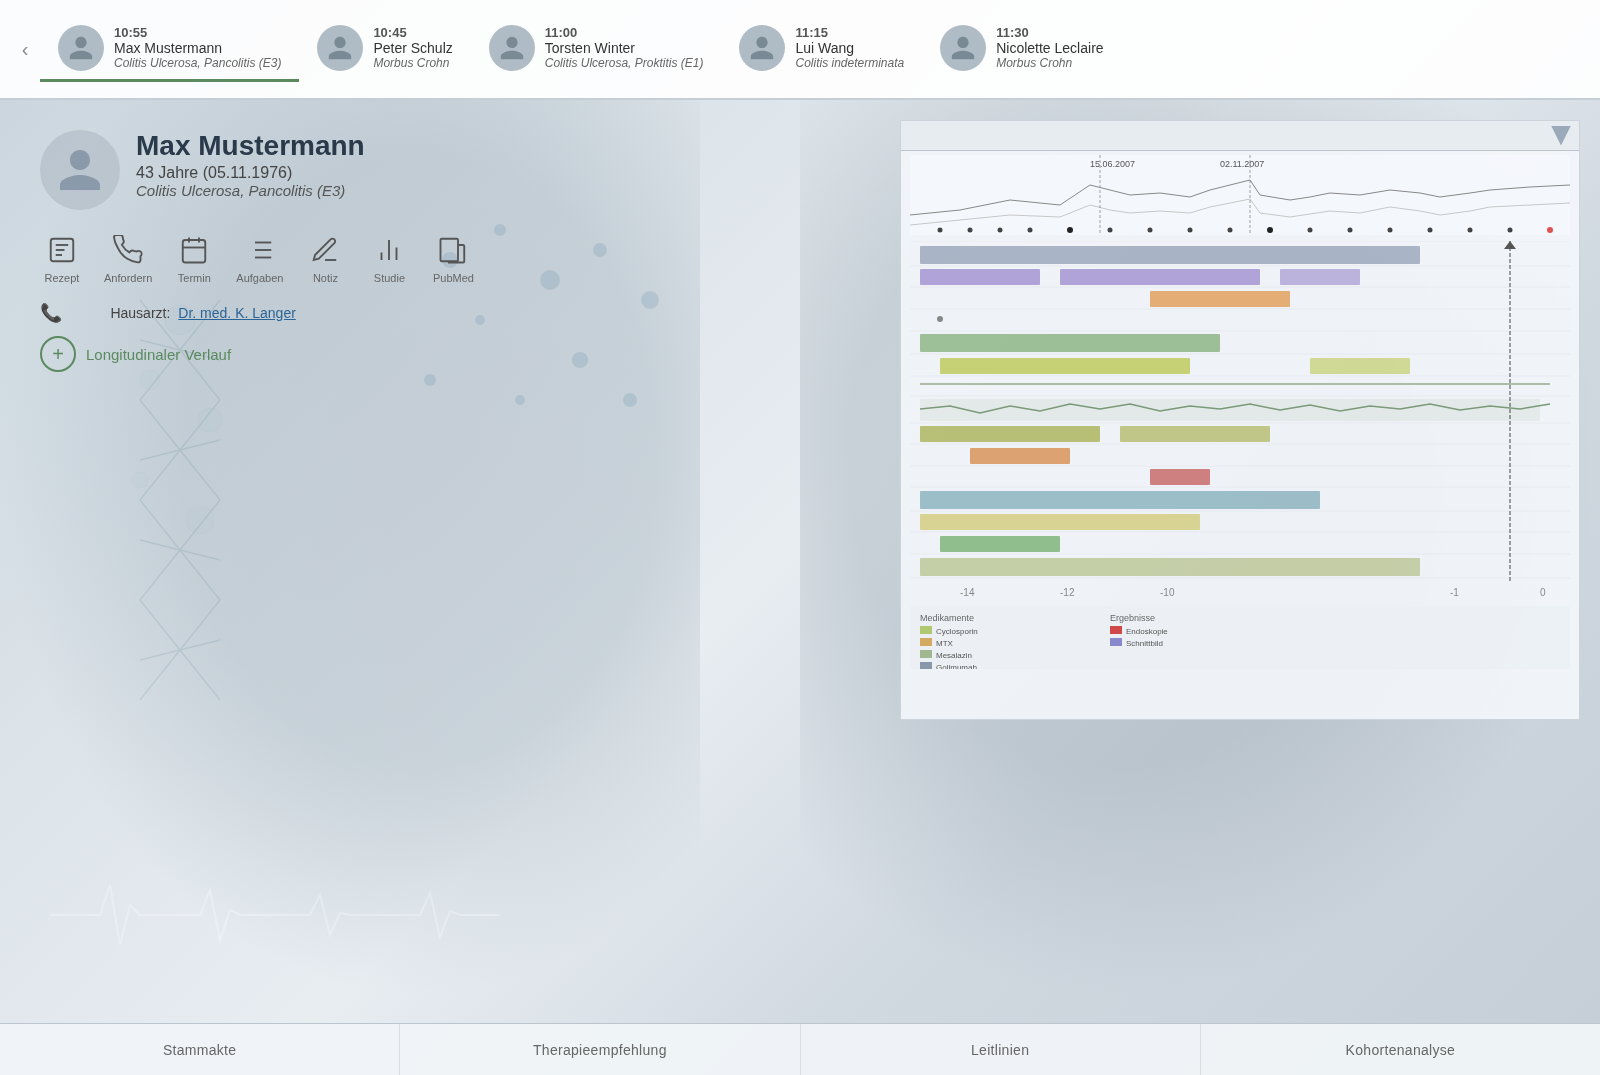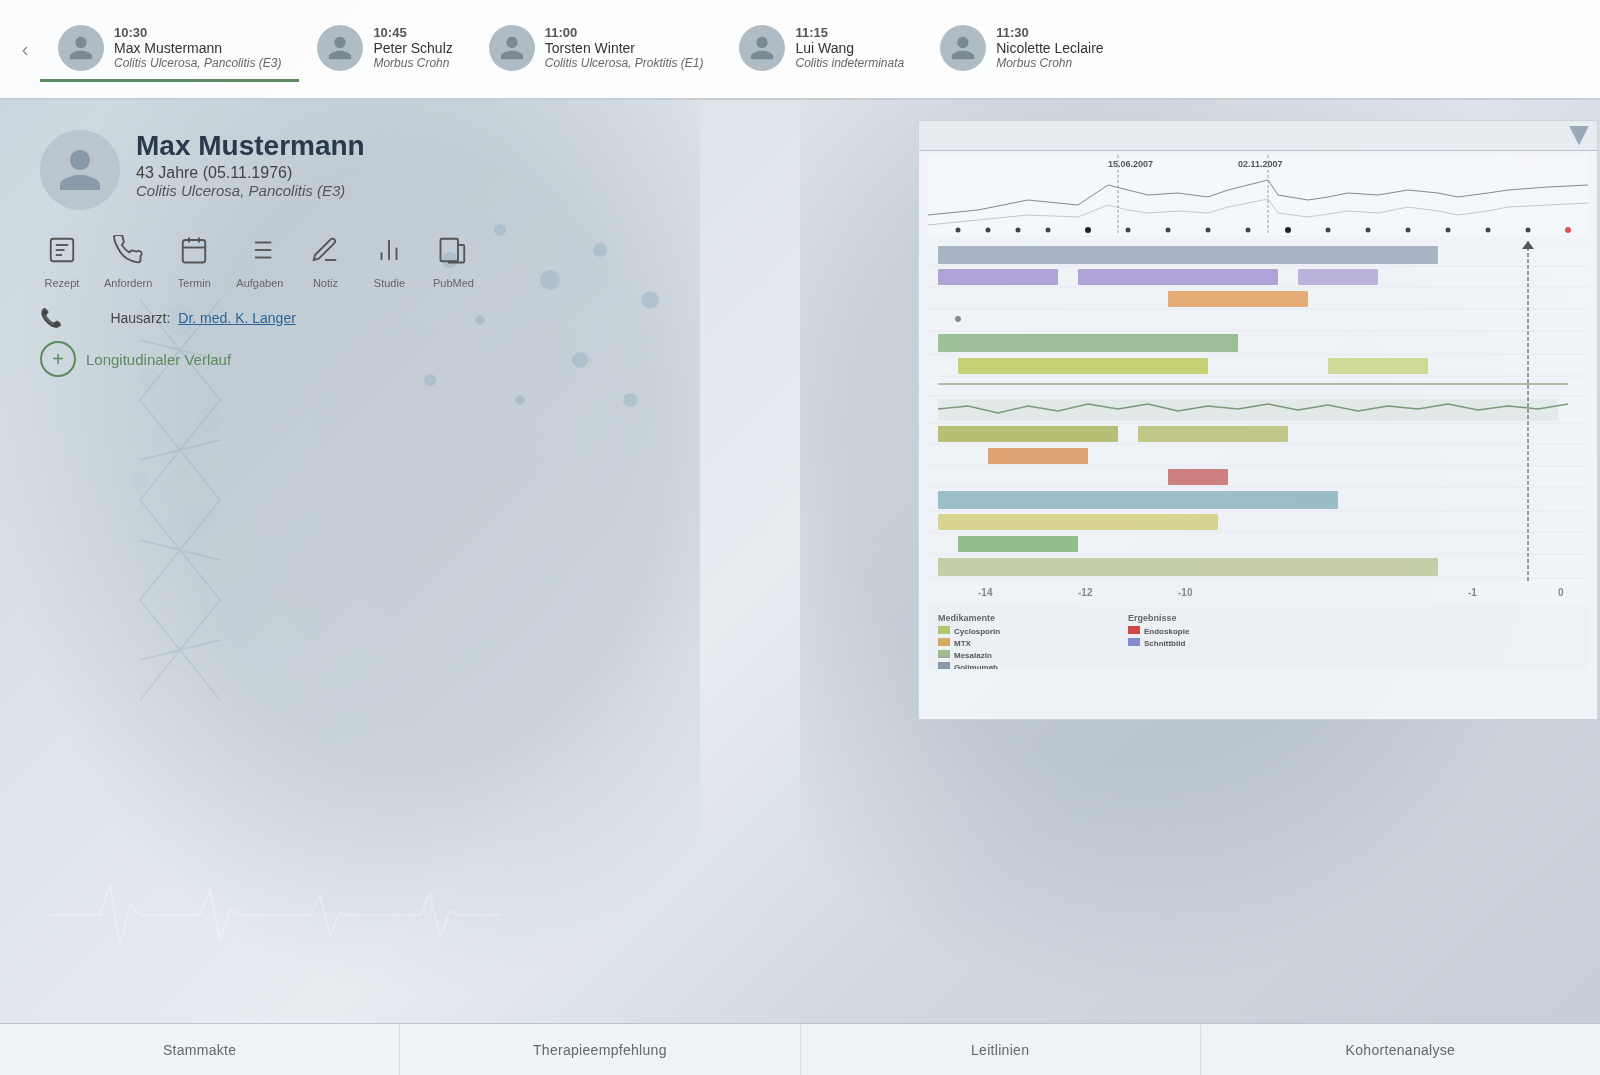--- a/index.html
+++ b/index.html
@@ -190,21 +190,20 @@
     
     .action-icons {
       display: flex;
       gap: 20px;
       margin: 18px 0;
     }
     .action-icon-item {
       display: flex;
       flex-direction: column;
       align-items: center;
-      gap: 5px;
       cursor: pointer;
     }
     .action-icon-item .icon-circle {
       width: 44px;
       height: 44px;
       display: flex;
       align-items: center;
       justify-content: center;
     }
     .action-icon-item .icon-label {
@@ -266,28 +265,27 @@
     .longitudinal-text {
       font-size: 15px;
       color: #5a8a5e;
       font-weight: 400;
     }
 
     
     .chart-area {
       position: absolute;
       top: 20px;
-      right: 2px;
+      right: 20px;
       width: 680px;
       height: 600px;
       background: rgba(245,247,250,0.88);
       border: 1px solid #ccd3db;
       z-index: 8;
       overflow: hidden;
-      font-weight: bold;
     }
 
     .chart-header {
       height: 30px;
       background: rgba(230,235,240,0.9);
       border-bottom: 1px solid #bcc5ce;
       display: flex;
       align-items: center;
       justify-content: flex-end;
       padding: 0 8px;
@@ -401,21 +399,21 @@
 <div class="header-bar">
   <div class="nav-arrow">‹</div>
 
   <div class="patient-item active">
     <div class="avatar">
       <svg viewBox="0 0 24 24">
           <path d="M12 12c2.7 0 4.8-2.1 4.8-4.8S14.7 2.4 12 2.4 7.2 4.5 7.2 7.2 9.3 12 12 12zm0 2.4c-3.2 0-9.6 1.6-9.6 4.8v2.4h19.2v-2.4c0-3.2-6.4-4.8-9.6-4.8z"></path>
         </svg>
     </div>
     <div class="patient-info">
-      <div class="time">10:30</div>
+      <div class="time">10:55</div>
       <div class="name">Max Mustermann</div>
       <div class="diagnosis">Colitis Ulcerosa, Pancolitis (E3)</div>
     </div>
   </div>
 
   <div class="patient-item">
     <div class="avatar">
       <svg viewBox="0 0 24 24">
           <path d="M12 12c2.7 0 4.8-2.1 4.8-4.8S14.7 2.4 12 2.4 7.2 4.5 7.2 7.2 9.3 12 12 12zm0 2.4c-3.2 0-9.6 1.6-9.6 4.8v2.4h19.2v-2.4c0-3.2-6.4-4.8-9.6-4.8z"></path>
         </svg>

